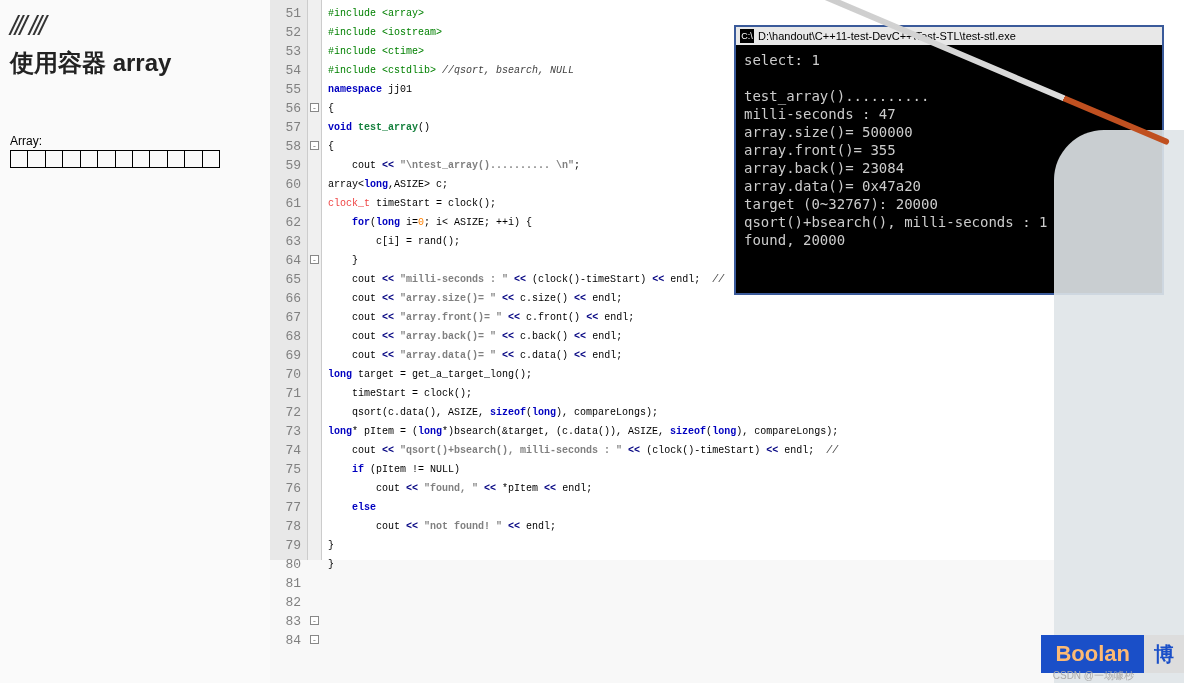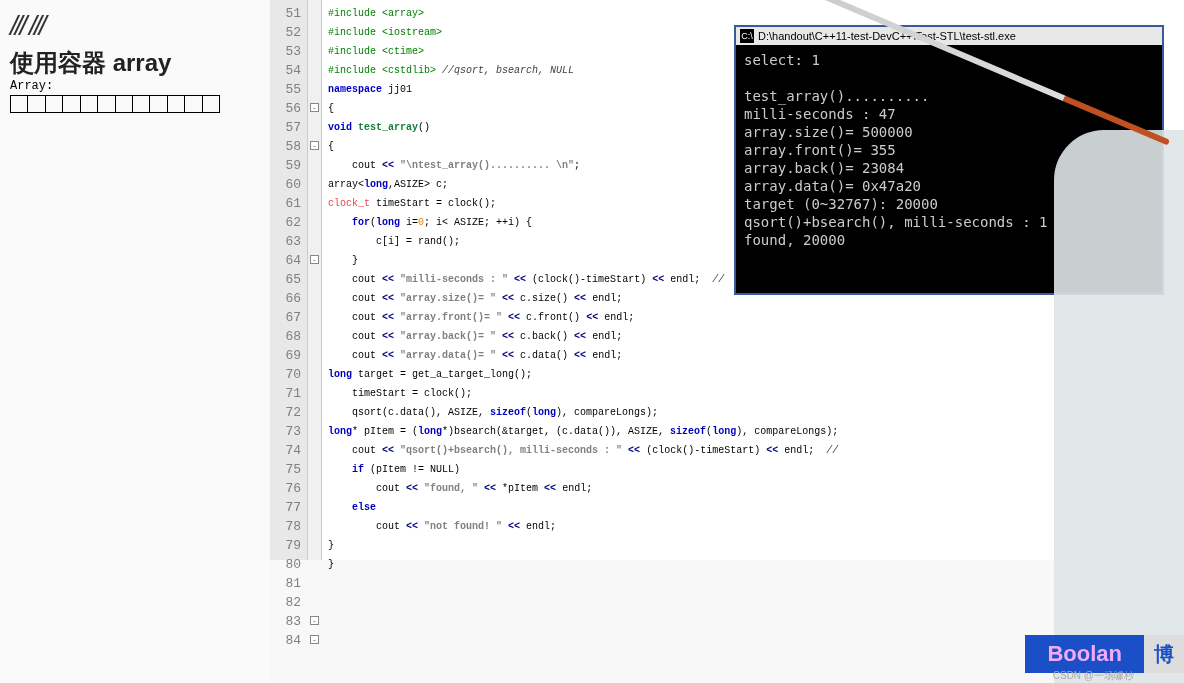--- a/index.html
+++ b/index.html
@@ -27,22 +27,23 @@
     letter-spacing: -3px;
     margin-bottom: 5px;
   }
   .title-ch {
     font-family: "Microsoft YaHei", sans-serif;
     font-size: 24px;
     color: #222;
     font-weight: bold;
   }
   .array-label {
-    font-family: Liberation Mono, monospace;
+    font-family: Liberation Sans, sans-serif;
     font-size: 12px;
+    margin-top: 55px;
   }
   .array-boxes {
     display: flex;
     border: 1px solid #000;
     width: 210px;
     height: 18px;
     margin-top: 2px;
   }
   .array-boxes div {
     flex: 1;
@@ -166,25 +167,25 @@
     background: #dfe4e8;
     border-radius: 50px 0 0 0;
     opacity: 0.9;
   }
 
   .logo {
     position: absolute;
     right: 40px;
     bottom: 10px;
     background: #1a4fc8;
-    color: #f0abfc;
+    color: #fdba74;
     font-family: Arial, sans-serif;
     font-weight: bold;
     font-size: 22px;
-    padding: 6px 22px;
+    padding: 6px 14px;
   }
   .logo2 {
     position:absolute;
     right:0; bottom:10px;
     width:40px; height:38px;
     background:#ddd;
     color:#1a4fc8;
     font-family:"Microsoft YaHei",sans-serif;
     font-size:20px;
     font-weight:bold;

